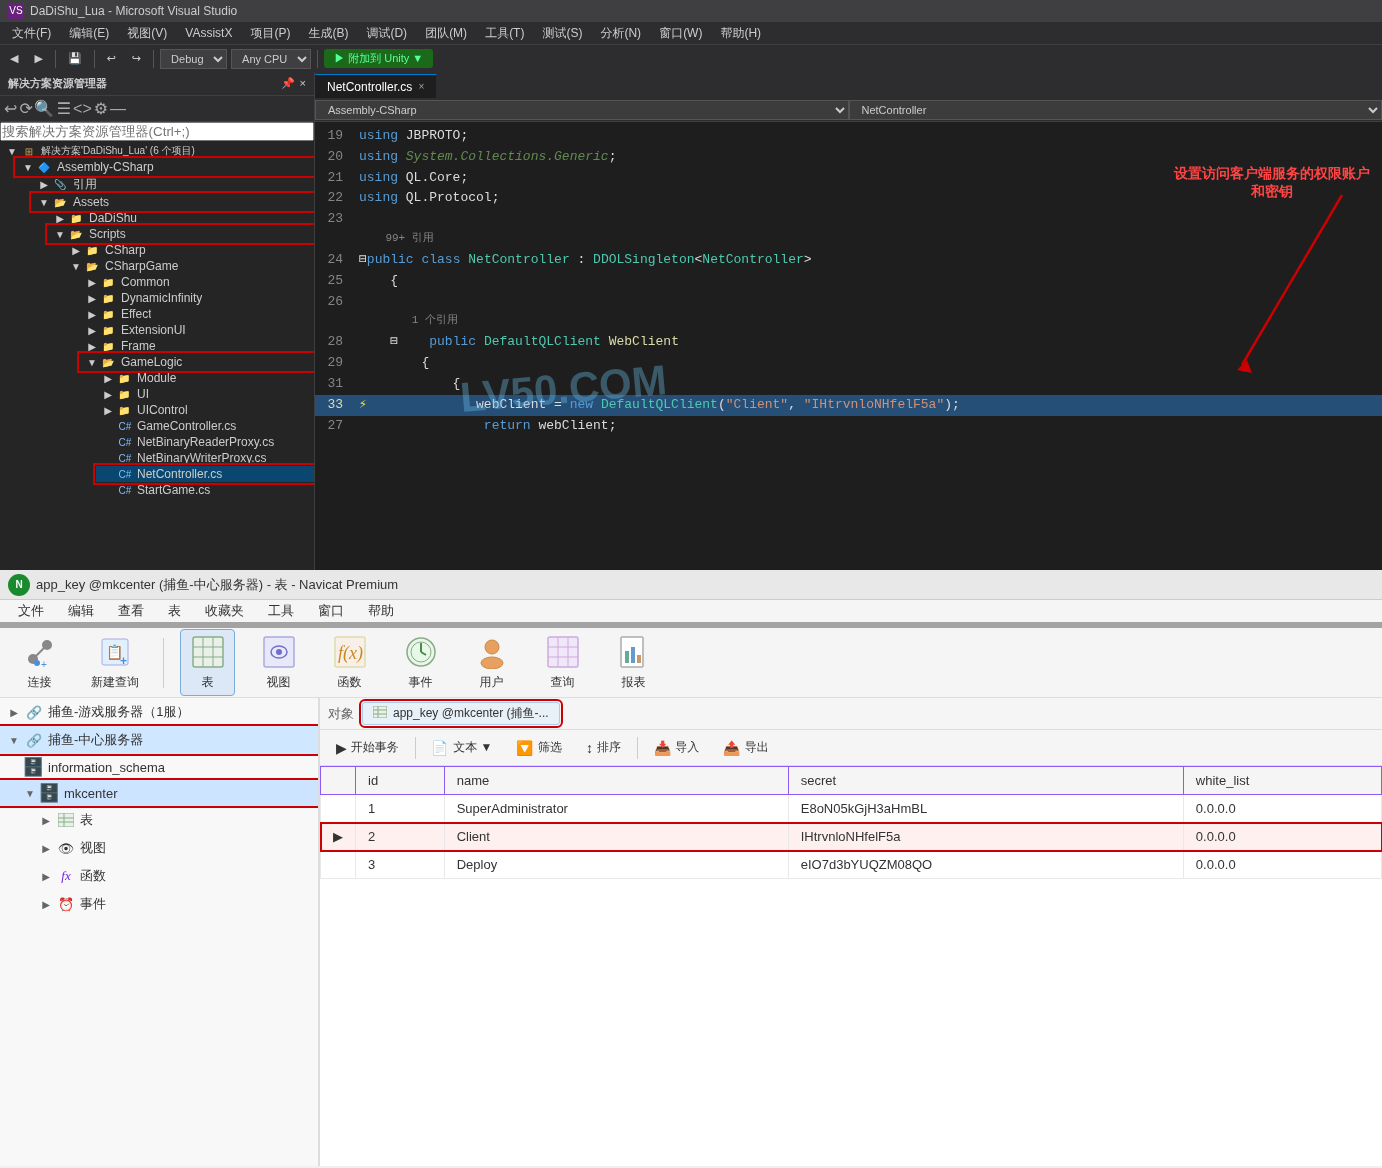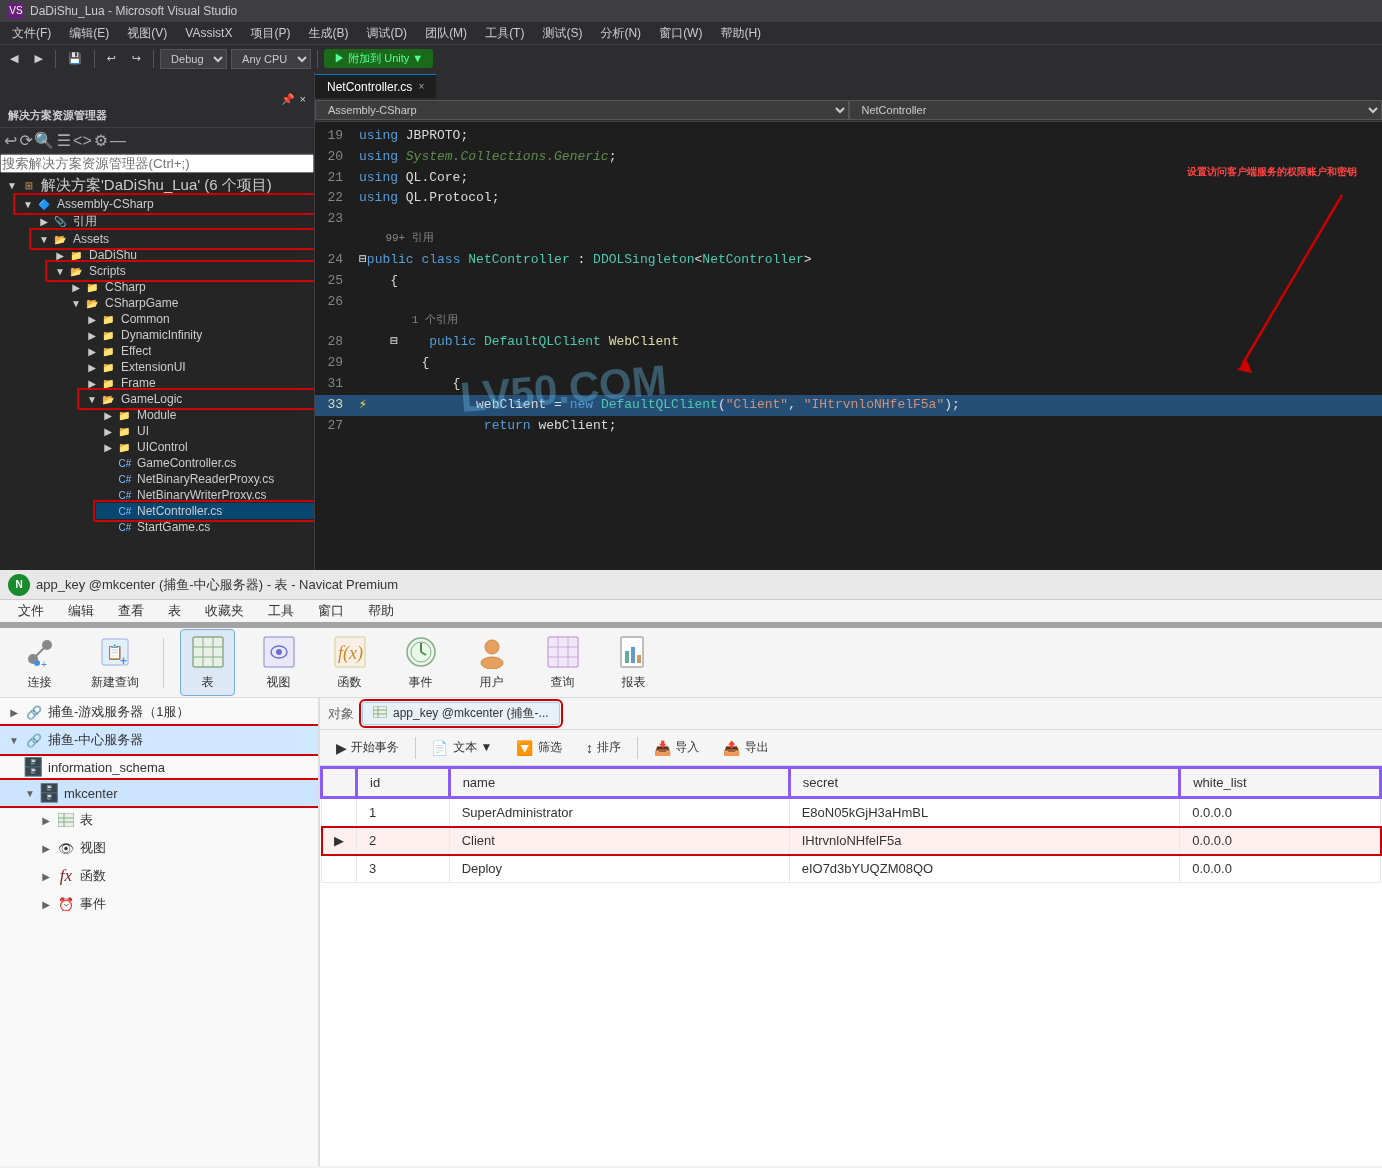--- a/index.html
+++ b/index.html
@@ -239,21 +239,21 @@
     
     #annotation {
       position: absolute;
       top: 165px;
       right: 10px;
       z-index: 10;
     }
     .annotation-text {
       background: transparent;
       color: #ff4444;
-      font-size: 10px;
+      font-size: 14px;
       font-weight: bold;
       text-align: center;
       position: absolute;
       top: 0;
       right: 0;
       width: 200px;
     }
 
     
     #watermark {
@@ -440,21 +440,21 @@
       flex: 1;
       overflow: auto;
     }
     table {
       width: 100%;
       border-collapse: collapse;
       font-size: 13px;
     }
     thead th {
       background: #f5f5f5;
-      border: 3px solid #8b5cf6;
+      border: 1px solid #8b5cf6;
       padding: 6px 12px;
       text-align: left;
       font-weight: normal;
       color: #333;
       position: sticky;
       top: 0;
     }
     tbody td {
       border: 1px solid #e8e8e8;
       padding: 6px 12px;
@@ -512,42 +512,42 @@
       <option>Any CPU</option>
     </select>
     <div class="vs-toolbar-sep"></div>
     <button class="vs-toolbar-btn" style="color:#5f9; background:#1a6a1a; padding: 2px 10px; border-radius:3px;">▶ 附加到 Unity ▼</button>
   </div>
 
   <div id="vs-main">
 
     <div id="vs-sidebar">
       <div id="vs-sidebar-header">
-        <span style="font-weight:bold;margin-top:32px;">解决方案资源管理器</span>
+        <span style="font-weight:bold;">解决方案资源管理器</span>
         <div style="display:flex;gap:4px;">
           <span style="cursor:pointer;">📌</span>
           <span style="cursor:pointer;">×</span>
         </div>
       </div>
       <div id="vs-sidebar-toolbar">
         <span style="color:#aaa;cursor:pointer;">↩</span>
         <span style="color:#aaa;cursor:pointer;">⟳</span>
         <span style="color:#aaa;cursor:pointer;">🔍</span>
         <span style="color:#aaa;cursor:pointer;">☰</span>
         <span style="color:#aaa;cursor:pointer;">&lt;&gt;</span>
         <span style="color:#aaa;cursor:pointer;">⚙</span>
         <span style="color:#aaa;cursor:pointer;">—</span>
       </div>
       <input class="vs-sidebar-search" id="vs-sidebar-search-input" type="text" placeholder="搜索解决方案资源管理器(Ctrl+;)" style="">
       <div id="vs-tree">
 
         <div class="tree-item">
           <span class="arrow">▼</span>
           <span class="icon icon-solution">⊞</span>
-          <span class="label" style="font-size:15px;">解决方案'DaDiShu_Lua' (6 个项目)</span>
+          <span class="label" style="font-size:10px;">解决方案'DaDiShu_Lua' (6 个项目)</span>
         </div>
 
         <div class="tree-item red-border-box" style="margin-left:16px;">
           <span class="arrow">▼</span>
           <span class="icon icon-project">🔷</span>
           <span class="label">Assembly-CSharp</span>
         </div>
 
         <div class="tree-item" style="margin-left:32px;">
           <span class="arrow">▶</span>
@@ -936,21 +936,21 @@
       </div>
 
       <div class="nav-tree-item" style="padding-left:40px;">
         <span class="nav-arrow">▶</span>
         <span class="nav-icon" style="font-size:13px;">👁</span>
         <span>视图</span>
       </div>
 
       <div class="nav-tree-item" style="padding-left:40px;">
         <span class="nav-arrow">▶</span>
-        <span class="nav-icon" style="font-size:17px; font-style:italic; color:#7f1d1d; font-family:serif;">fx</span>
+        <span class="nav-icon" style="font-size:13px; font-style:italic; color:#6d28d9; font-family:serif;">fx</span>
         <span>函数</span>
       </div>
 
       <div class="nav-tree-item" style="padding-left:40px;">
         <span class="nav-arrow">▶</span>
         <span class="nav-icon" style="font-size:13px;">⏰</span>
         <span>事件</span>
       </div>
 
     </div>

